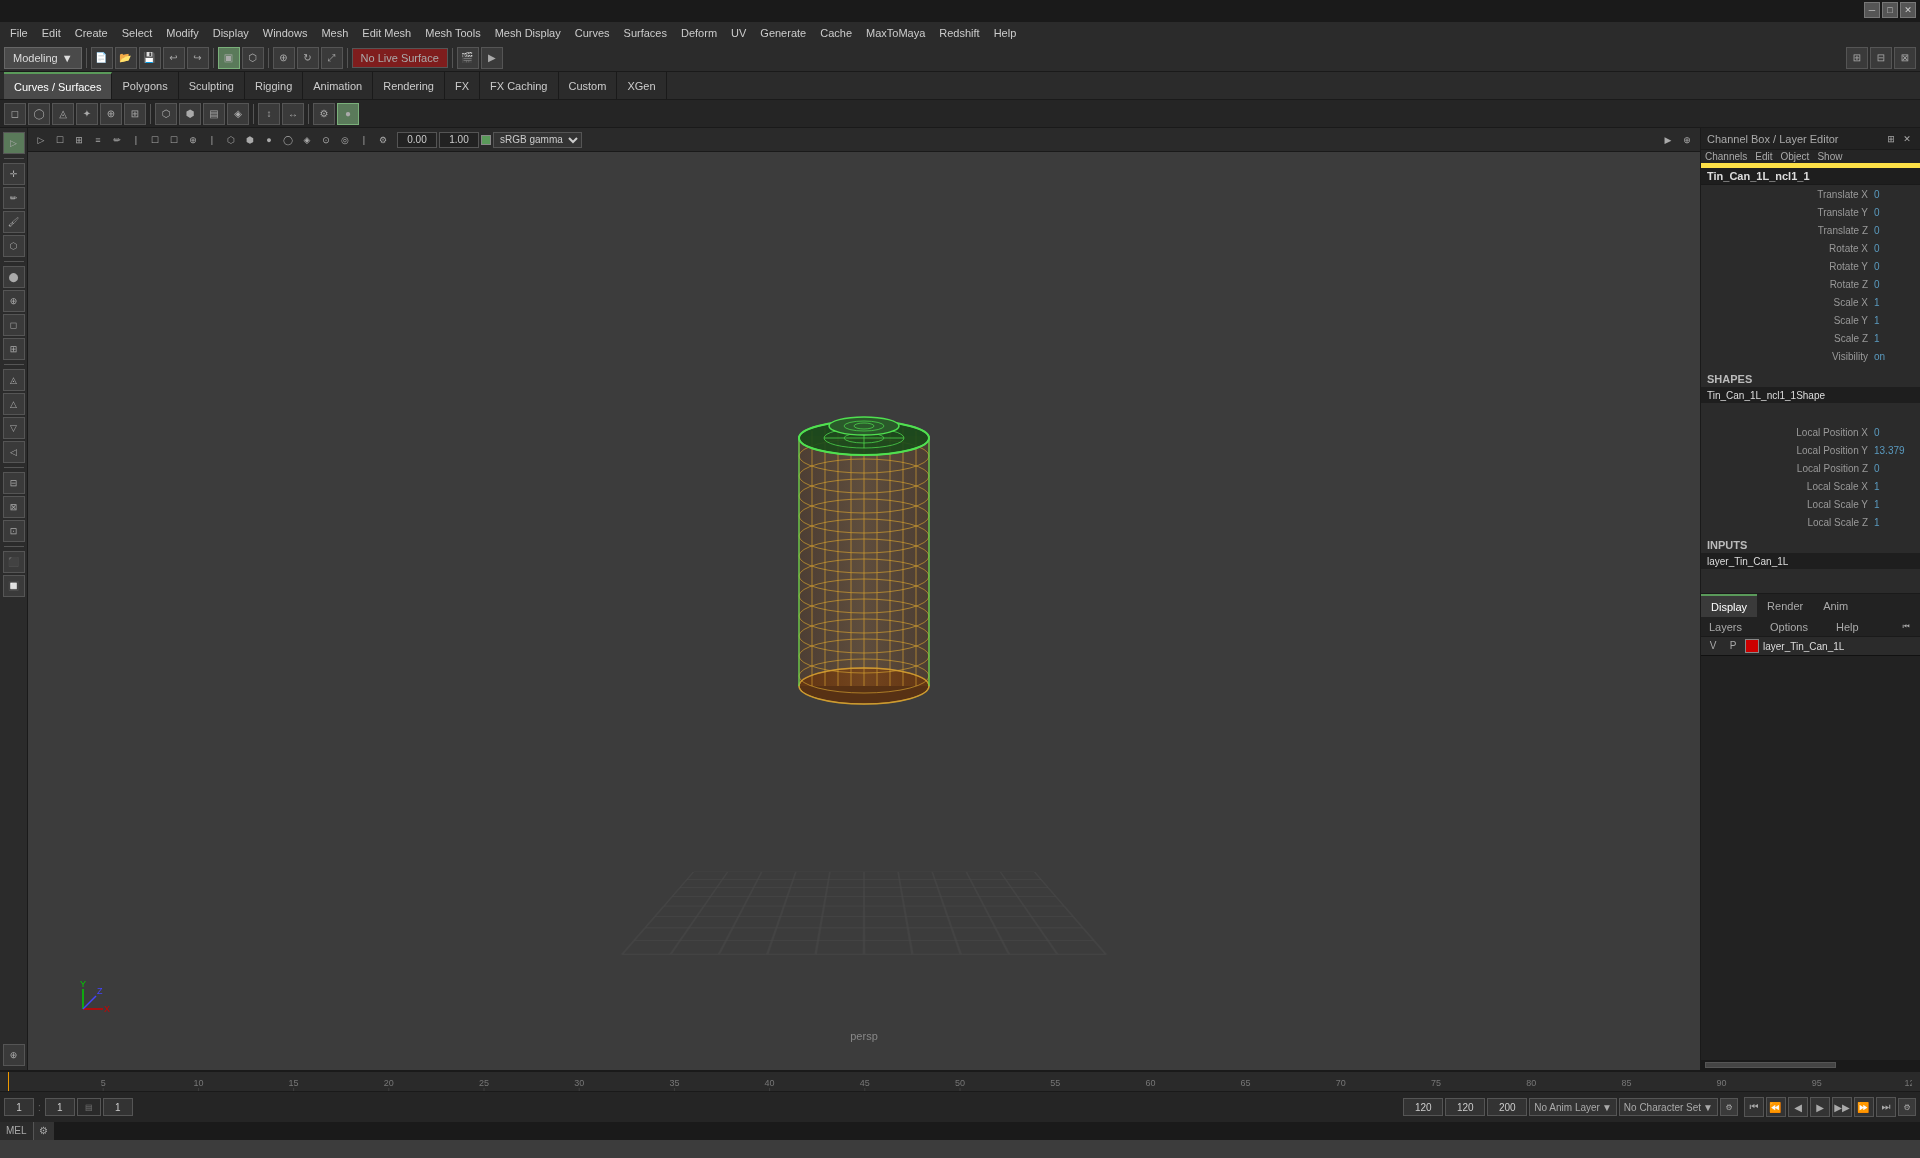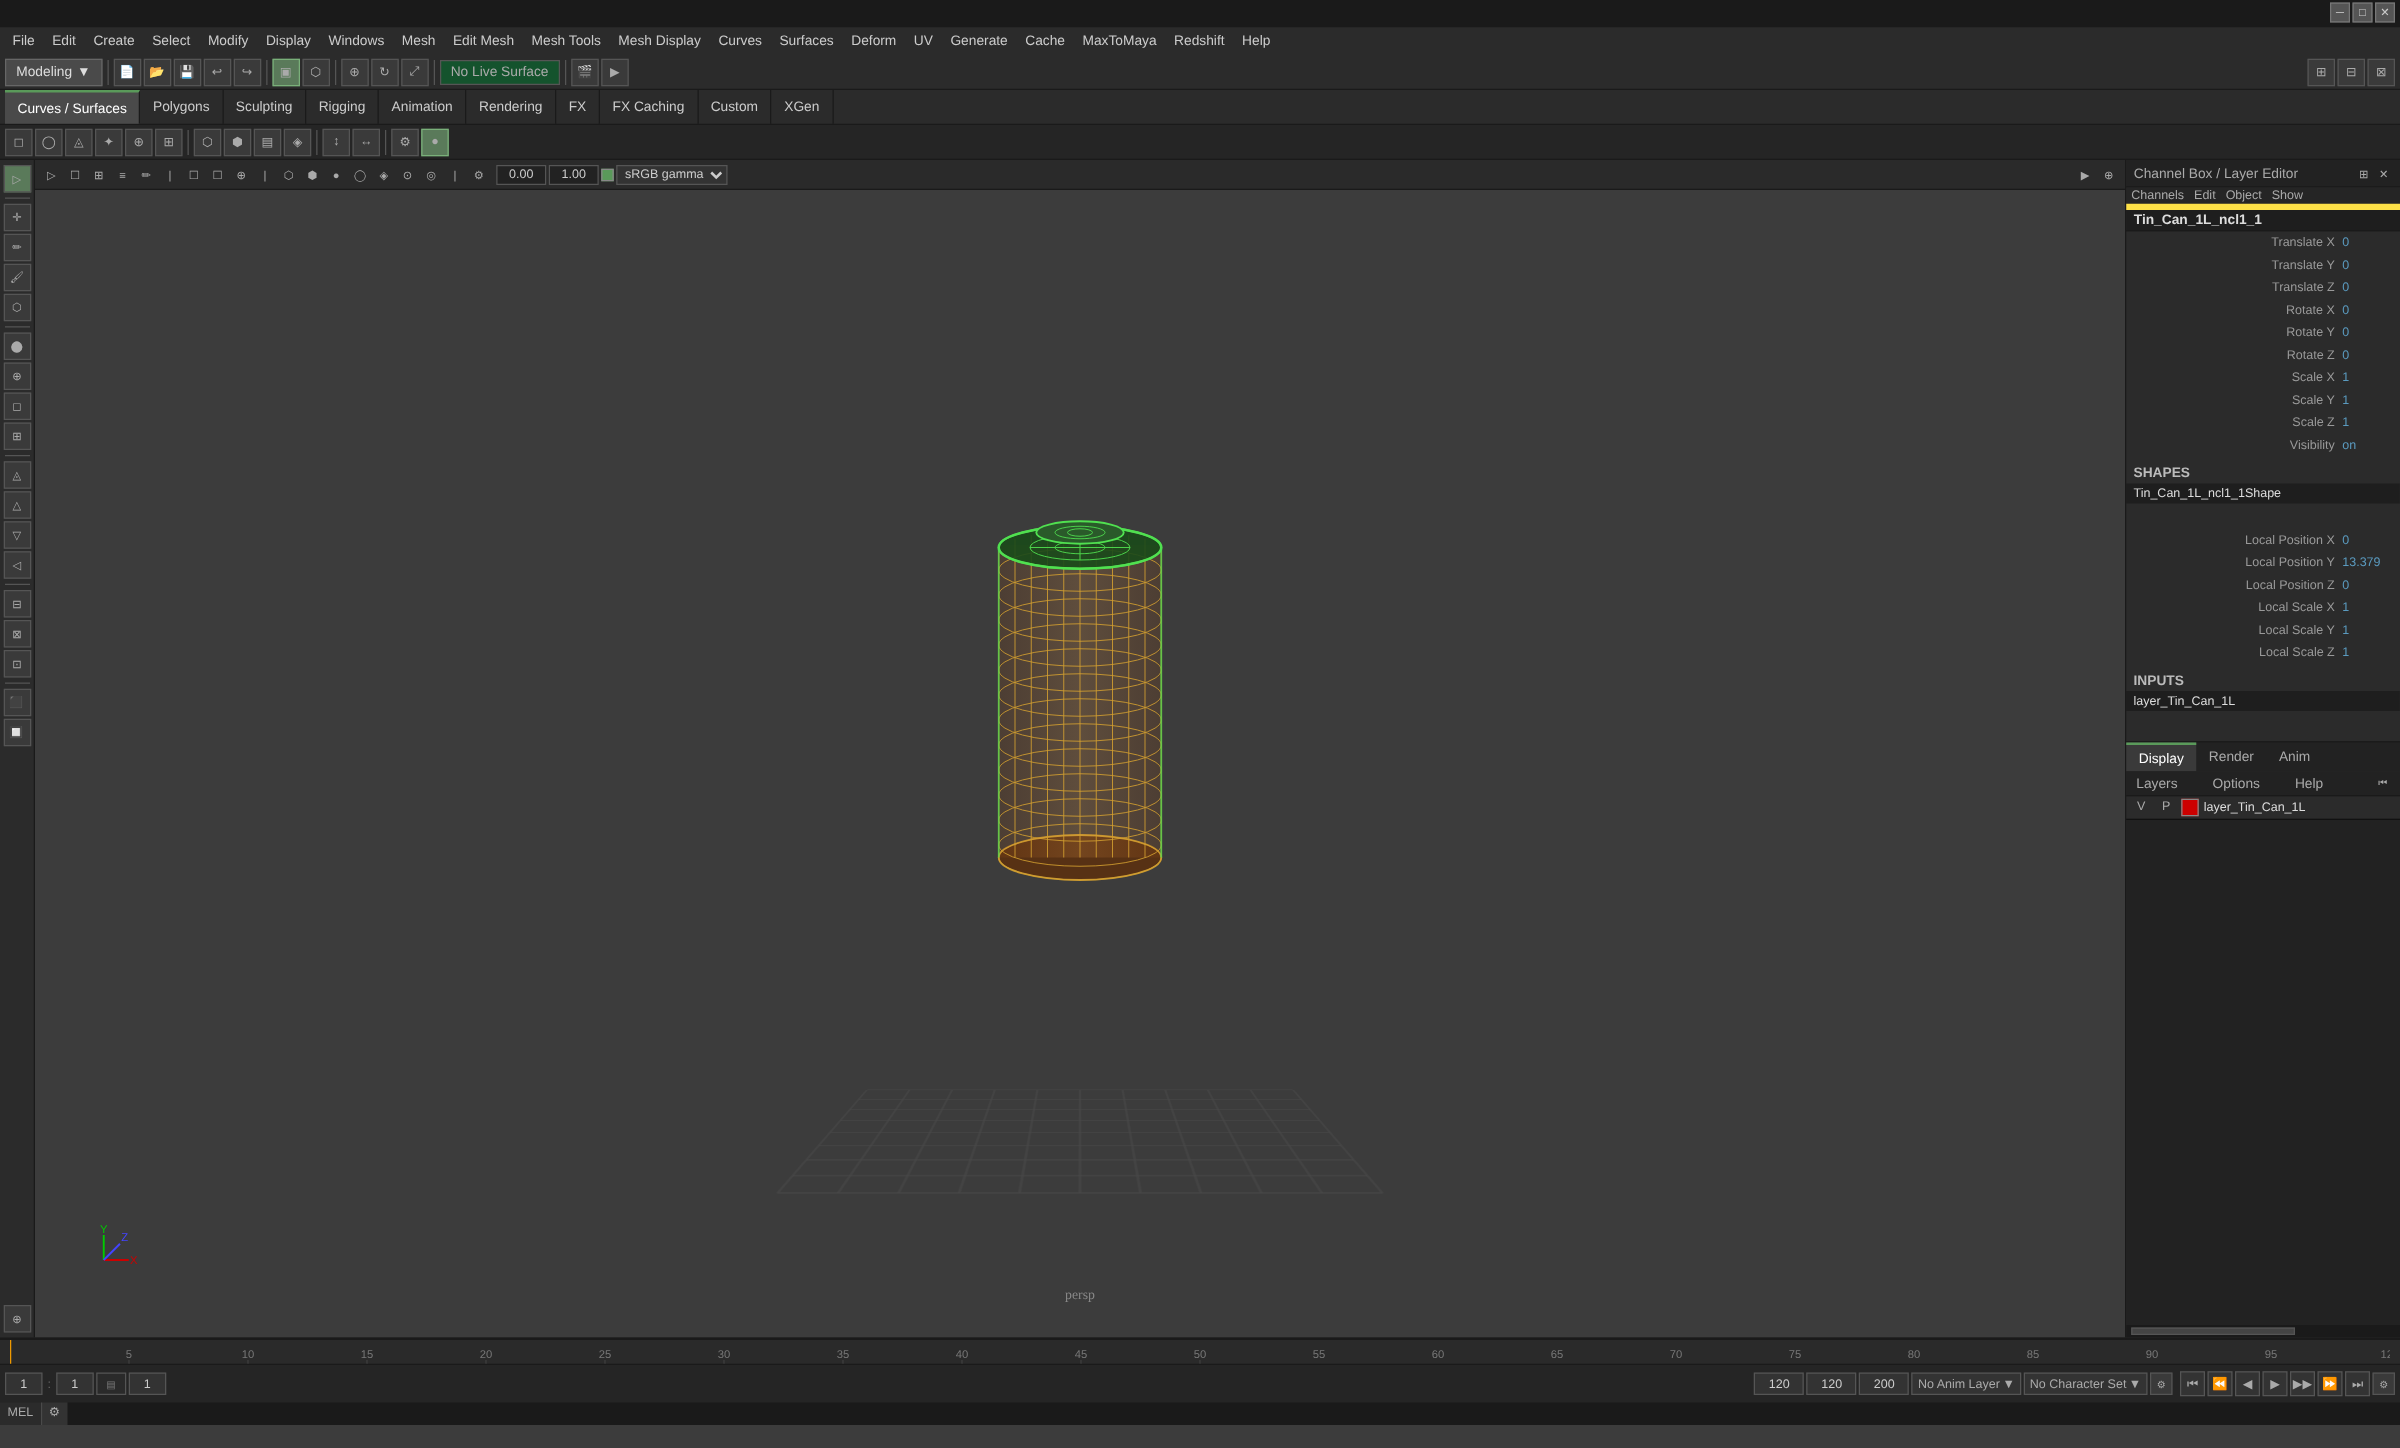--- a/index.html
+++ b/index.html
@@ -90,21 +90,21 @@
       justify-content: center;
       font-size: 10px;
       cursor: pointer;
       color: #aaa;
     }
     .toolbar-btn.active { background: #5a7a5a; border-color: #7ab07a; }
     .toolbar-sep { width: 1px; height: 20px; background: #555; margin: 0 2px; }
 
     
     .no-live-surface {
-      background: #14532d;
+      background: #7f1d1d;
       border: 1px solid #555;
       color: #aaa;
       font-size: 11px;
       padding: 1px 8px;
       height: 20px;
       display: flex;
       align-items: center;
     }
 
     
@@ -239,21 +239,20 @@
     }
 
     
     .viewport-label {
       position: absolute;
       bottom: 4px;
       left: 50%;
       transform: translateX(-50%);
       color: #888;
       font-size: 11px;
-      font-family: Liberation Serif, serif;
     }
 
     
     .axis-indicator {
       position: absolute;
       bottom: 30px;
       left: 50px;
       font-size: 10px;
       color: #888;
     }

